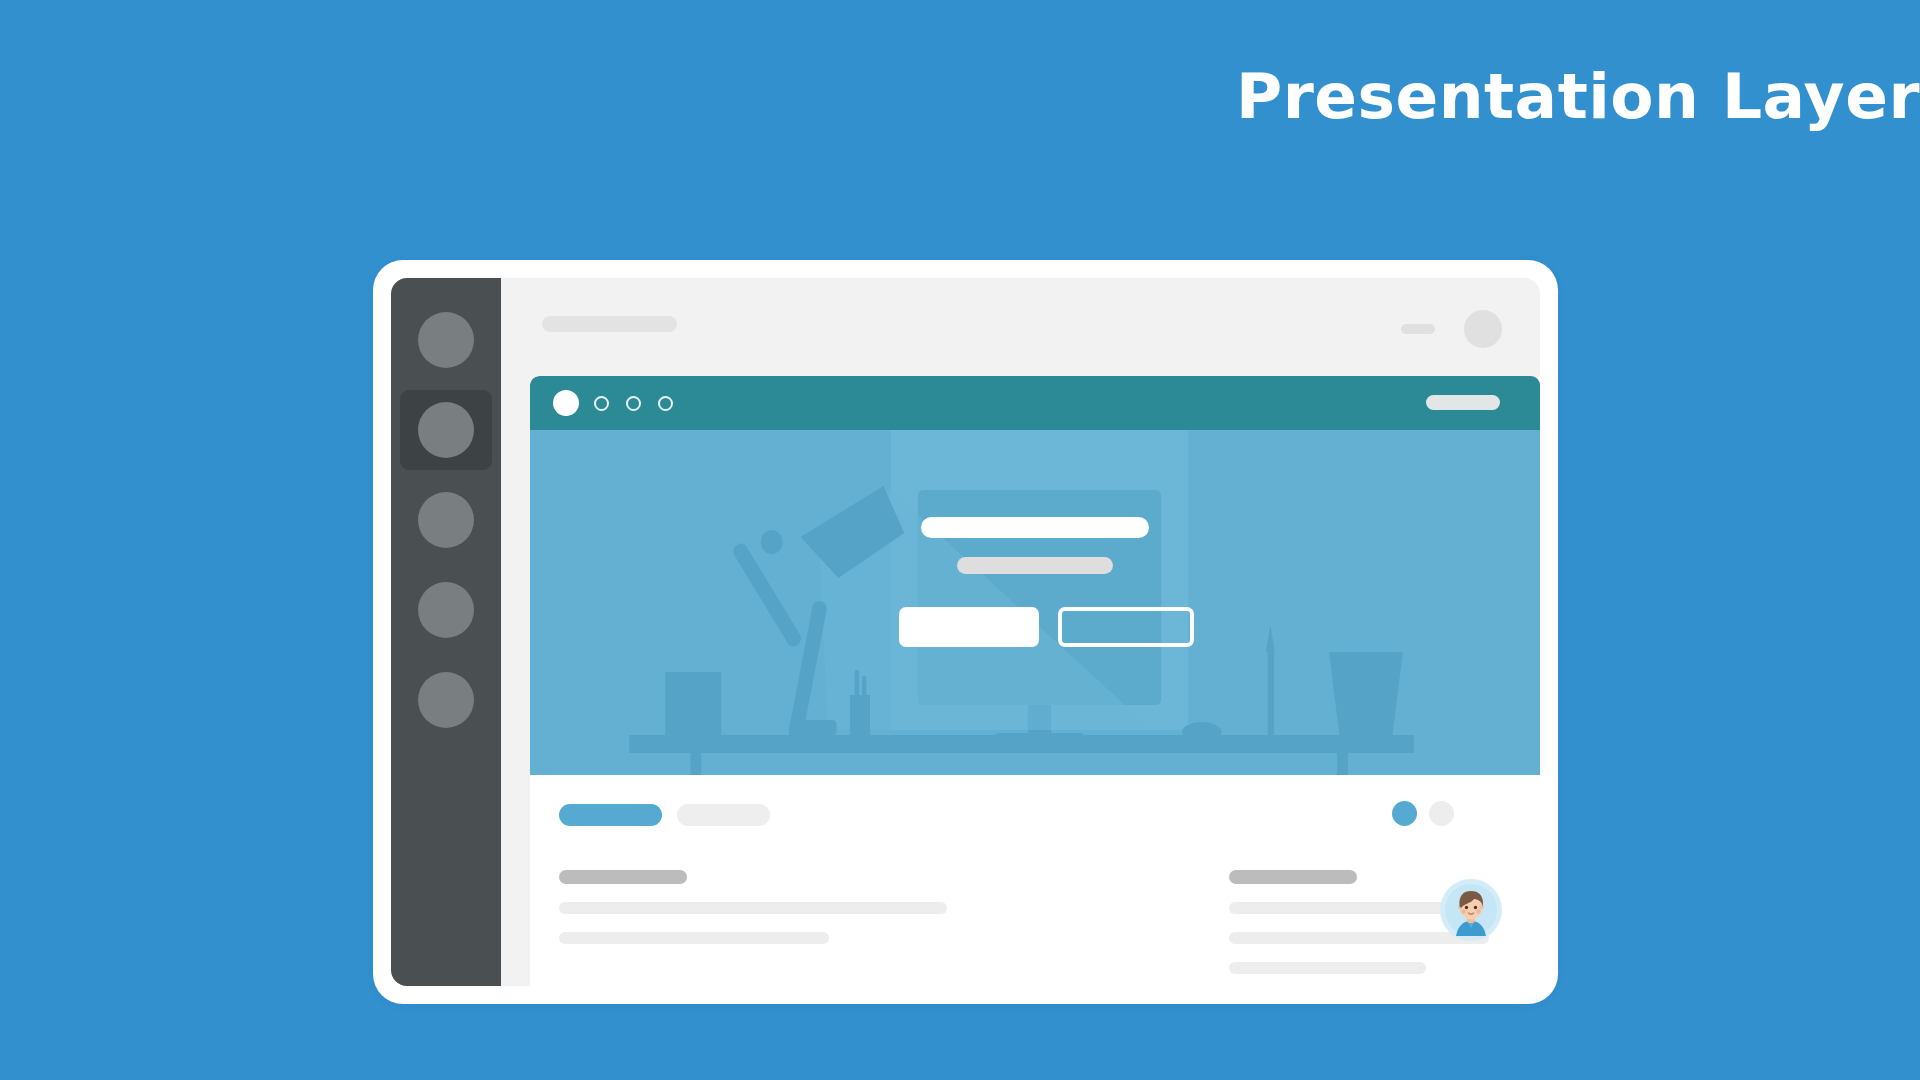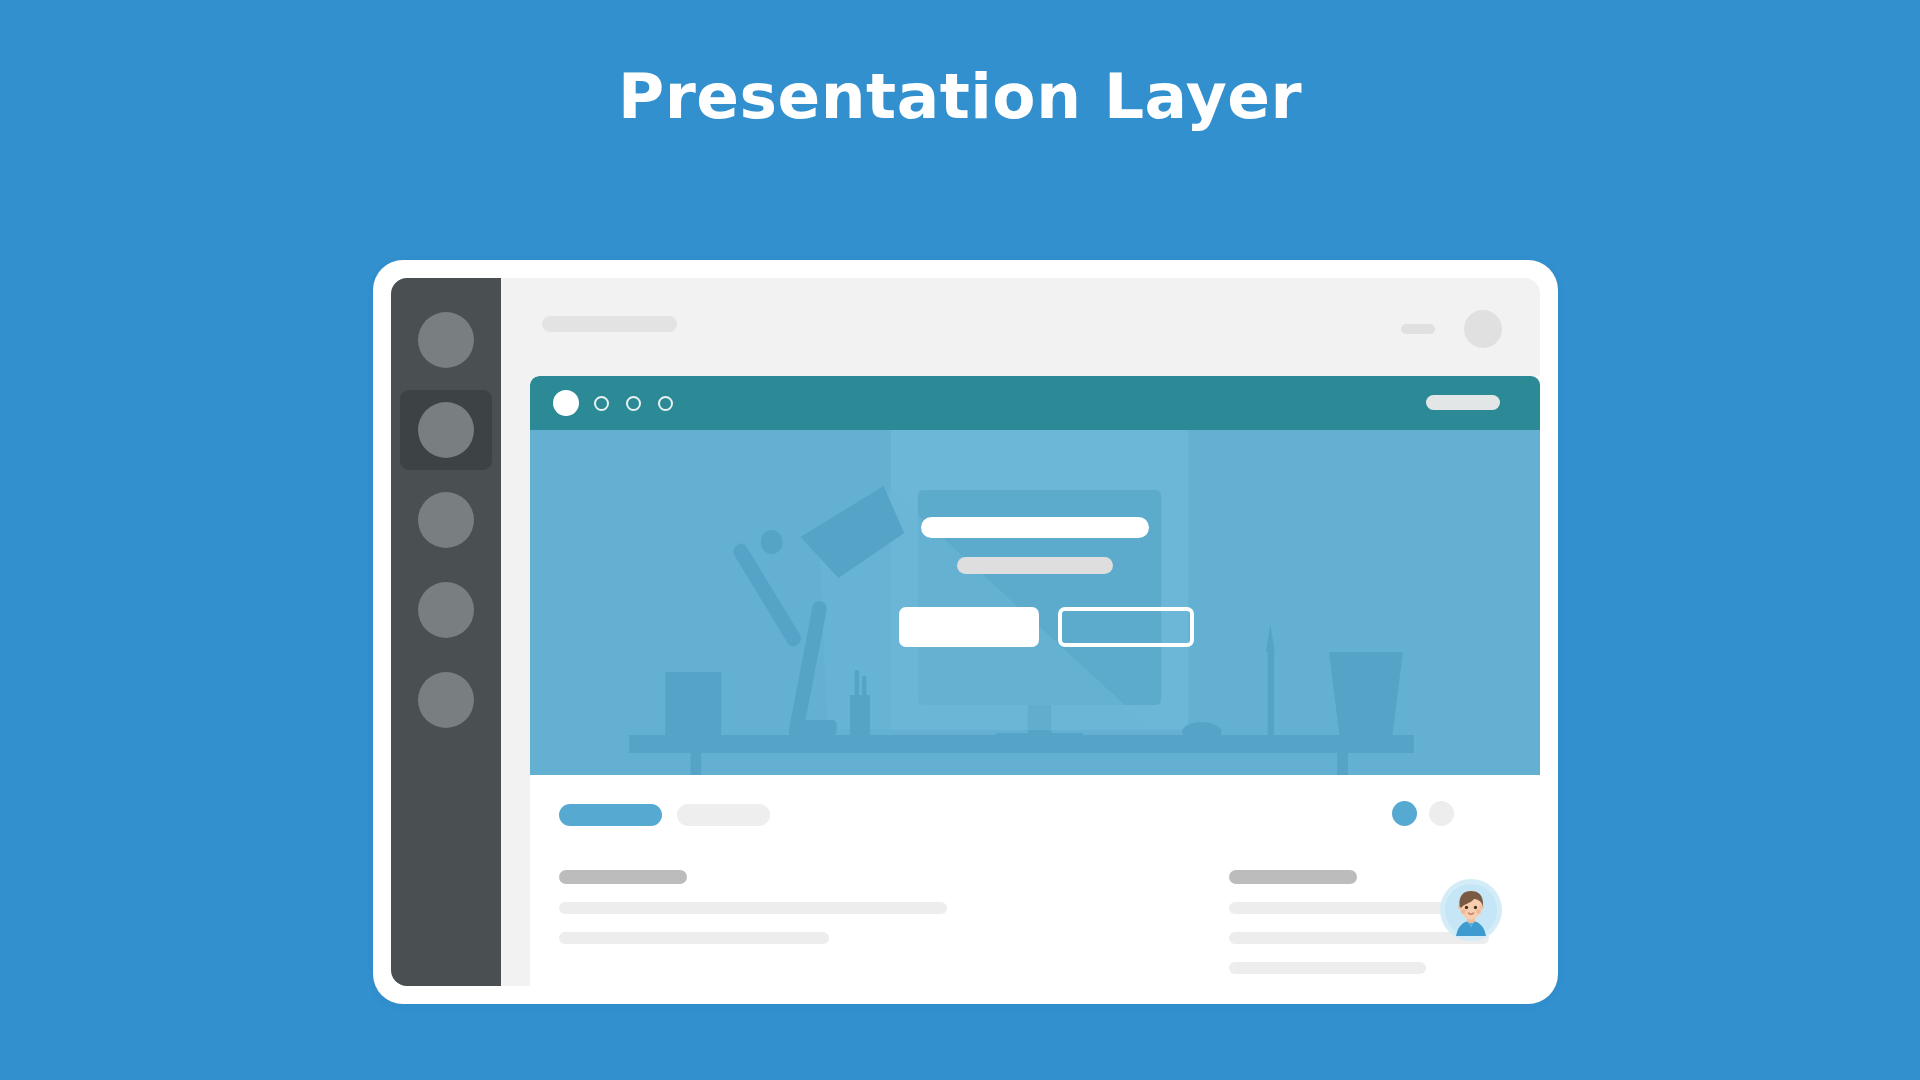--- a/index.html
+++ b/index.html
@@ -16,21 +16,21 @@
     font-family: "DejaVu Sans", "Liberation Sans", sans-serif;
     position: relative;
   }
 
   
   .page-title {
     position: absolute;
     top: 62px;
     left: 0;
     width: 1920px;
-    text-align: center;
+    text-align: right;
     color: #ffffff;
     font-size: 63px;
     font-weight: bold;
     letter-spacing: 0.5px;
     line-height: 1.1;
     font-family: "DejaVu Sans", "Liberation Sans", sans-serif;
   }
 
   
   .device-frame {

